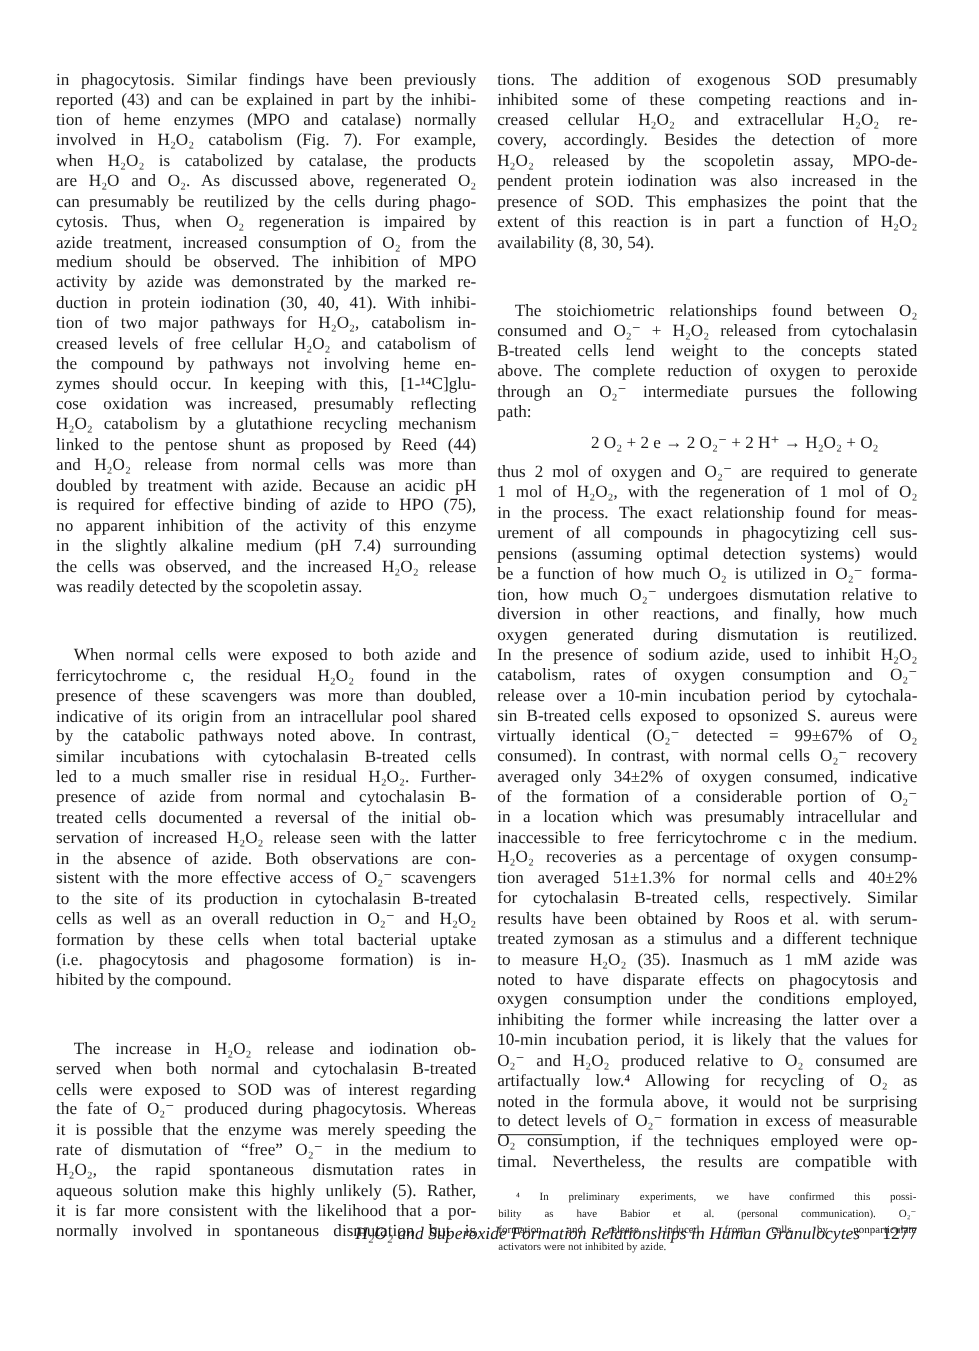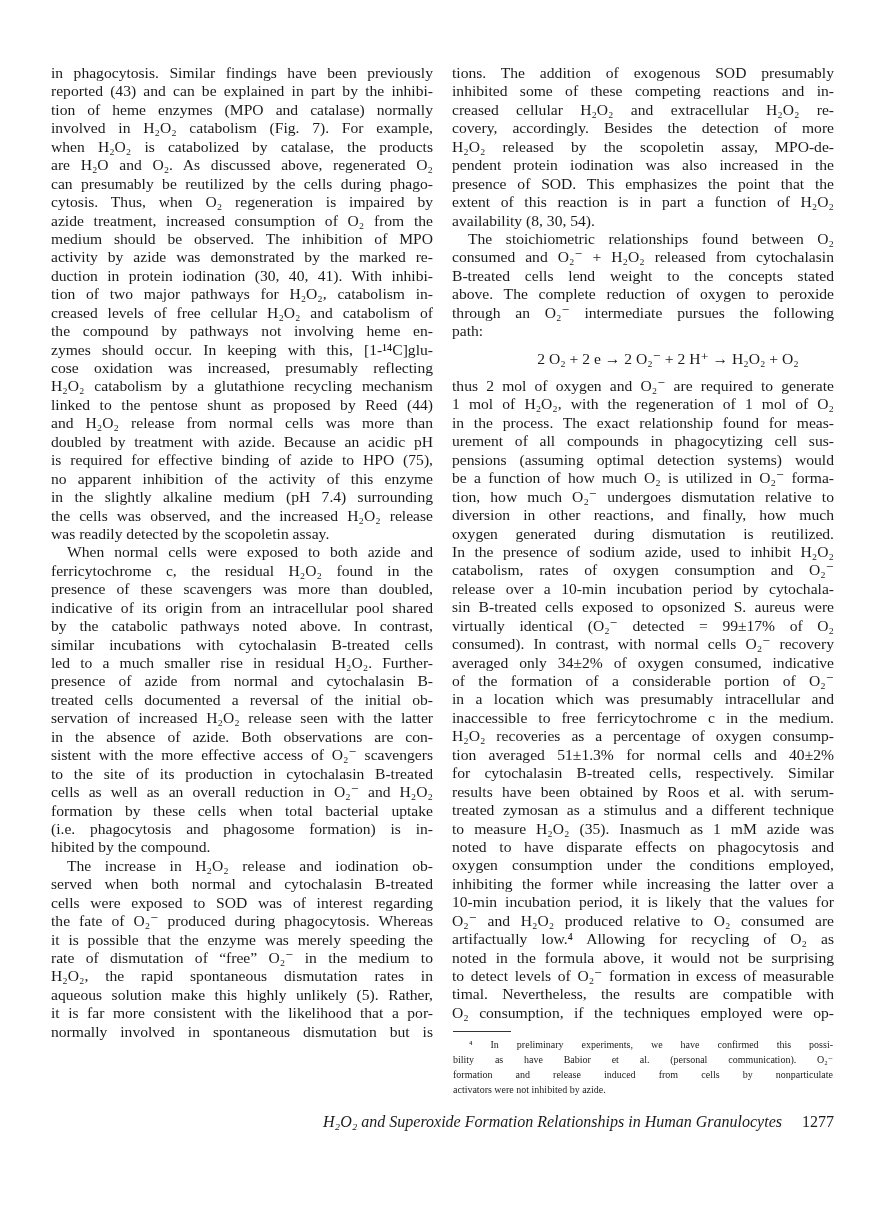--- a/index.html
+++ b/index.html
@@ -13,21 +13,21 @@
     font-family: "Liberation Serif", "DejaVu Serif", serif;
     font-size: 15.6px; line-height: 18.45px;
   }
   #left-col { left: 51px; }
   #right-col { left: 452px; }
   .ln {
     display: block; height: 18.45px; white-space: nowrap;
     text-align: justify; text-align-last: justify;
   }
   .ln.last { text-align-last: left; }
-  .ln.indent { padding-left: 16px; }
+  .ln.indent { padding-left: 16px; margin-top: 44px; }
   .gap { height: 9px; }
   .eq {
     display: block; height: 18.45px; white-space: nowrap;
     text-align: center; padding-left: 50px;
   }
   .fn-rule {
     position: absolute; left: 453px; top: 1031px; width: 58px; height: 0;
     border-top: 1px solid #333;
   }
   .footnote {
@@ -130,42 +130,42 @@
       <span class="ln">urement of all compounds in phagocytizing cell sus-</span>
       <span class="ln">pensions (assuming optimal detection systems) would</span>
       <span class="ln">be a function of how much O₂ is utilized in O₂⁻ forma-</span>
       <span class="ln">tion, how much O₂⁻ undergoes dismutation relative to</span>
       <span class="ln">diversion in other reactions, and finally, how much</span>
       <span class="ln">oxygen generated during dismutation is reutilized.</span>
       <span class="ln">In the presence of sodium azide, used to inhibit H₂O₂</span>
       <span class="ln">catabolism, rates of oxygen consumption and O₂⁻</span>
       <span class="ln">release over a 10-min incubation period by cytochala-</span>
       <span class="ln">sin B-treated cells exposed to opsonized S. aureus were</span>
-      <span class="ln">virtually identical (O₂⁻ detected = 99±17% of O₂</span>
+      <span class="ln">virtually identical (O₂⁻ detected = 99±67% of O₂</span>
       <span class="ln">consumed). In contrast, with normal cells O₂⁻ recovery</span>
       <span class="ln">averaged only 34±2% of oxygen consumed, indicative</span>
       <span class="ln">of the formation of a considerable portion of O₂⁻</span>
       <span class="ln">in a location which was presumably intracellular and</span>
       <span class="ln">inaccessible to free ferricytochrome c in the medium.</span>
       <span class="ln">H₂O₂ recoveries as a percentage of oxygen consump-</span>
       <span class="ln">tion averaged 51±1.3% for normal cells and 40±2%</span>
       <span class="ln">for cytochalasin B-treated cells, respectively. Similar</span>
       <span class="ln">results have been obtained by Roos et al. with serum-</span>
       <span class="ln">treated zymosan as a stimulus and a different technique</span>
       <span class="ln">to measure H₂O₂ (35). Inasmuch as 1 mM azide was</span>
       <span class="ln">noted to have disparate effects on phagocytosis and</span>
       <span class="ln">oxygen consumption under the conditions employed,</span>
       <span class="ln">inhibiting the former while increasing the latter over a</span>
       <span class="ln">10-min incubation period, it is likely that the values for</span>
       <span class="ln">O₂⁻ and H₂O₂ produced relative to O₂ consumed are</span>
       <span class="ln">artifactually low.⁴ Allowing for recycling of O₂ as</span>
       <span class="ln">noted in the formula above, it would not be surprising</span>
       <span class="ln">to detect levels of O₂⁻ formation in excess of measurable</span>
+      <span class="ln">O₂ consumption, if the techniques employed were op-</span>
       <span class="ln">timal. Nevertheless, the results are compatible with</span>
-      <span class="ln">O₂ consumption, if the techniques employed were op-</span>
     </div>
 </div>
 
 <div class="fn-rule"></div>
 <div id="footnote" class="footnote">
     <span class="ln indent">⁴ In preliminary experiments, we have confirmed this possi-</span>
     <span class="ln">bility as have Babior et al. (personal communication). O₂⁻</span>
     <span class="ln">formation and release induced from cells by nonparticulate</span>
     <span class="ln last">activators were not inhibited by azide.</span>
   </div>

